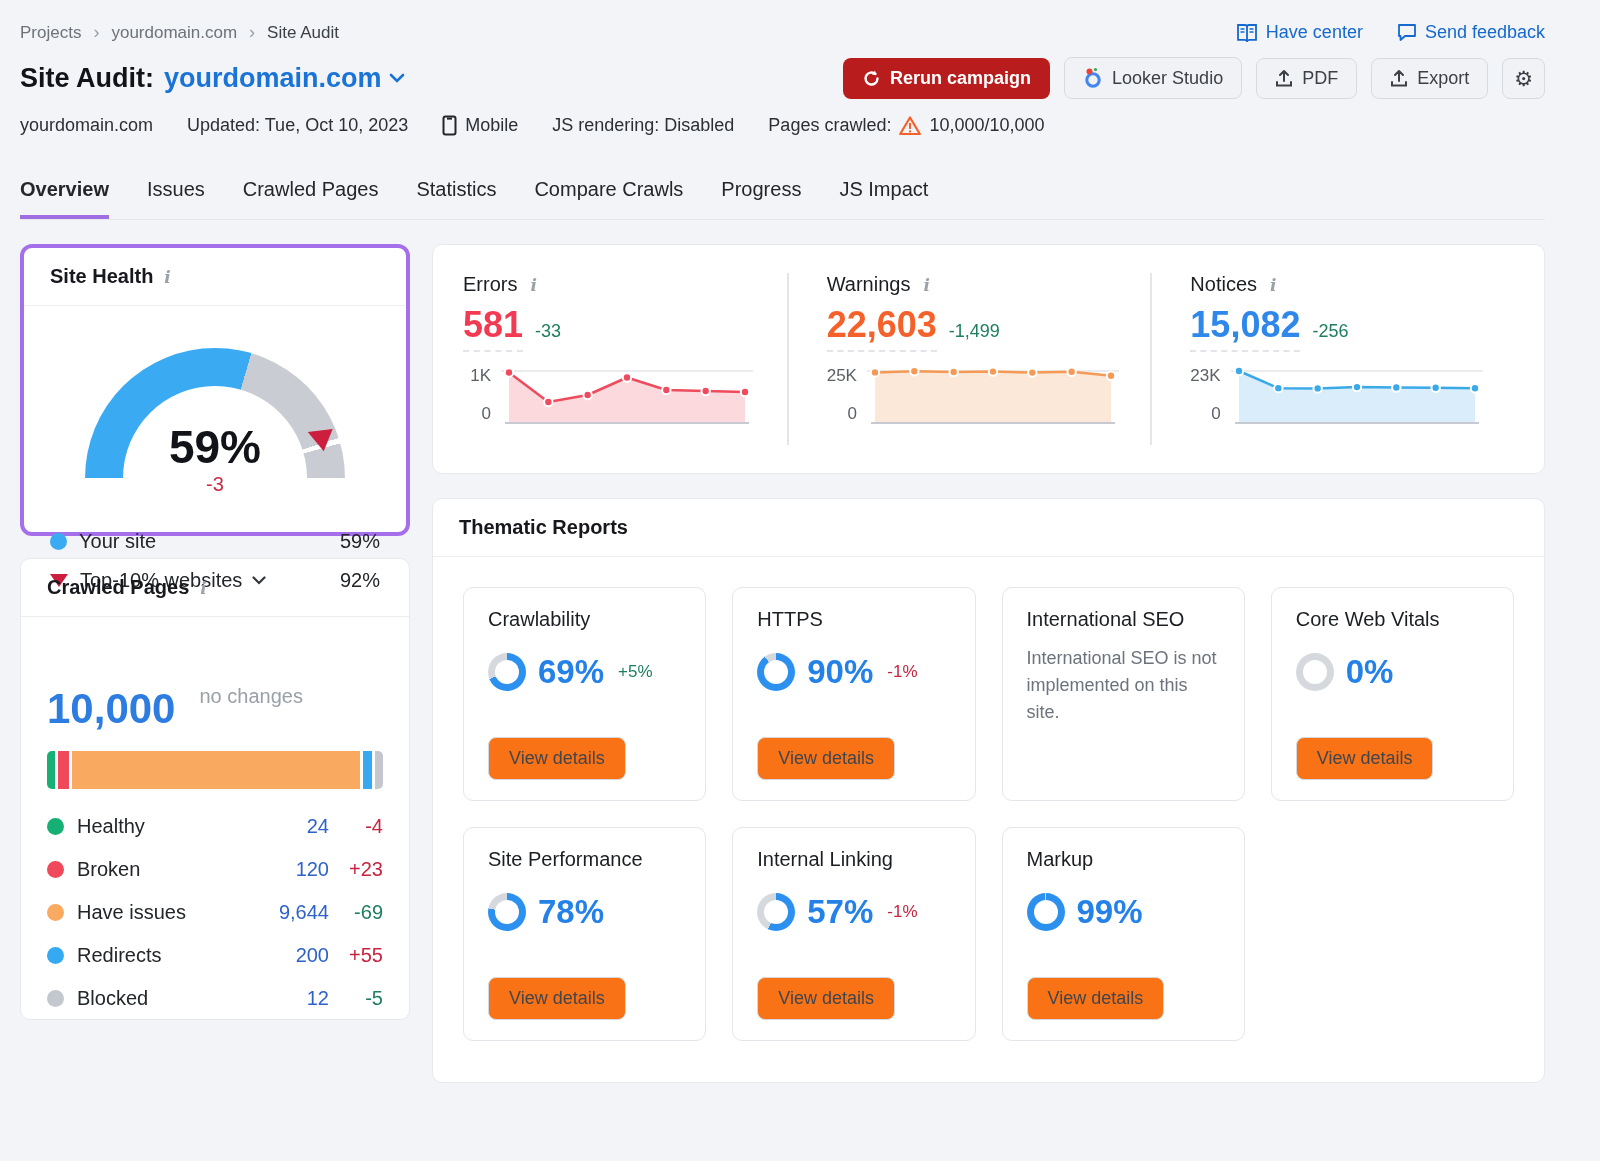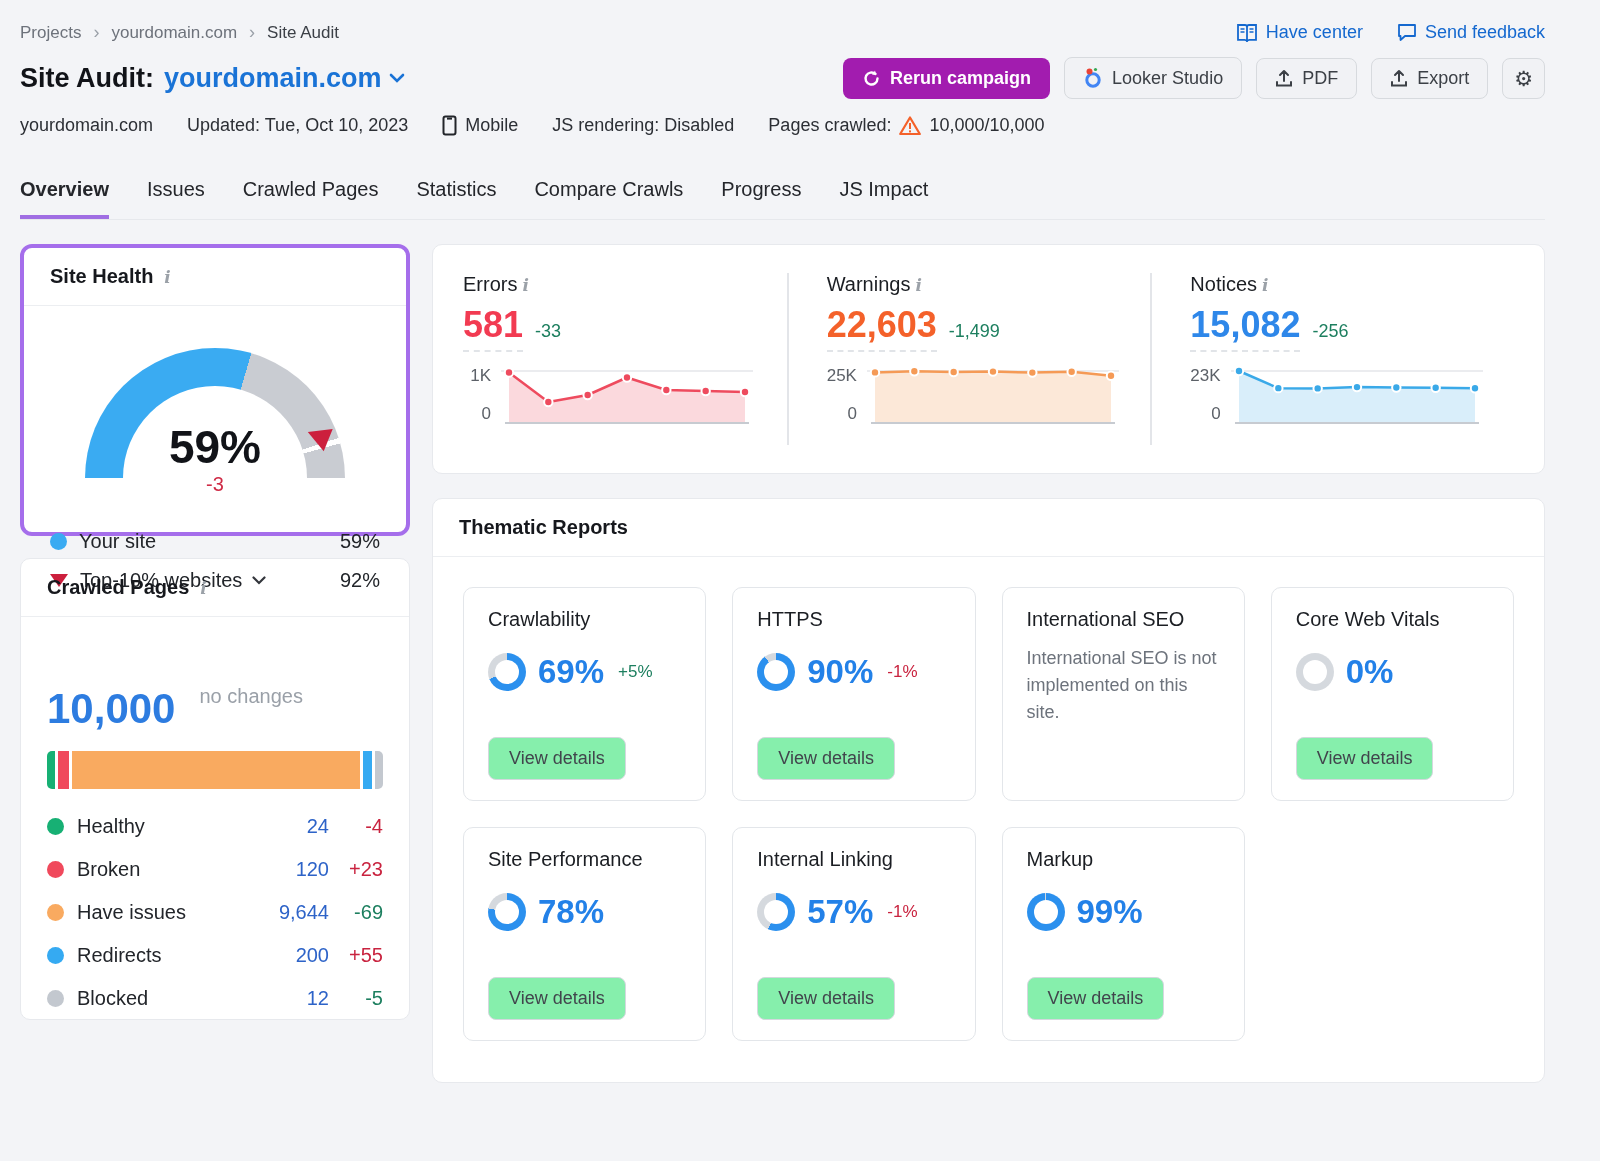--- a/index.html
+++ b/index.html
@@ -15,21 +15,21 @@
   .breadcrumb .crumb.current { color:#3c4047; }
   .toplinks { display:flex; gap:34px; }
   .toplink { display:flex; align-items:center; gap:8px; color:#1468cf; font-size:18px; cursor:pointer; }
 
   .titlebar { display:flex; justify-content:space-between; align-items:center; margin-top:14px; }
   .title-left { display:flex; align-items:center; gap:10px; }
   .title-main { font-size:27px; font-weight:bold; color:#111318; }
   .title-domain { font-size:27px; font-weight:bold; color:#1a73d6; display:flex; align-items:center; gap:7px; cursor:pointer; }
   .title-actions { display:flex; gap:14px; align-items:center; }
   .btn { display:flex; align-items:center; gap:9px; border-radius:8px; font-size:18px; padding:9px 18px; cursor:pointer; border:1px solid transparent; }
-  .btn-primary { background:#a21caf; color:#fff; font-weight:bold; }
+  .btn-primary { background:#b91c1c; color:#fff; font-weight:bold; }
   .btn-secondary { background:#f1f2f5; color:#3c4046; border-color:#d7dade; }
   .btn-icononly { padding:9px 11px; font-size:21px; line-height:1; color:#3c4046; }
 
   .metabar { display:flex; align-items:center; gap:34px; margin-top:16px; font-size:18px; color:#2c2f35; }
   .meta-item { display:flex; align-items:center; gap:8px; }
 
   
   .tabs { display:flex; gap:38px; margin-top:36px; border-bottom:1px solid #e6e8ec; }
   .tab { font-size:20px; color:#24262b; padding:6px 0 14px; cursor:pointer; border-bottom:4px solid transparent; }
   .tab.active { font-weight:bold; border-bottom-color:#a06ee3; }
@@ -67,39 +67,39 @@
   .cp-bar .seg { height:100%; }
   .cp-legend { margin-top:26px; display:flex; flex-direction:column; gap:20px; }
   .cp-row { display:grid; grid-template-columns:30px 1fr 72px 54px; align-items:center; font-size:20px; }
   .cp-val { text-align:right; color:#2d63c8; }
   .cp-chg { text-align:right; }
 
   
   .sum-card { display:flex; padding:28px 30px; height:230px; }
   .sum-sec { flex:1; padding-right:30px; }
   .sum-sec + .sum-sec { border-left:2px solid #e3e5e9; padding-left:38px; }
-  .sum-head { display:flex; align-items:center; gap:3px; font-size:20px; color:#1b1e23; }
+  .sum-head { display:flex; align-items:center; gap:11px; font-size:20px; color:#1b1e23; }
   .sum-num-row { display:flex; align-items:baseline; gap:12px; margin-top:8px; }
   .sum-num { font-size:36px; font-weight:bold; border-bottom:2px dashed #e1e4e8; padding-bottom:4px; }
   .sum-delta { font-size:18px; }
   .sum-chart { display:flex; margin-top:14px; }
   .axis { display:flex; flex-direction:column; justify-content:space-between; align-items:flex-end; height:58px; padding-right:10px; font-size:17px; color:#5c6168; min-width:38px; }
 
   
   .th-card { margin-top:24px; min-height:585px; }
   .th-grid { display:grid; grid-template-columns:repeat(4,1fr); gap:26px; padding:30px; }
   .t-card { border:1px solid #e3e6ea; border-radius:10px; padding:20px 24px; min-height:214px; display:flex; flex-direction:column; }
   .t-title { font-size:20px; color:#1b1e23; }
   .t-score { display:flex; align-items:center; gap:12px; margin-top:22px; }
   .donut { width:38px; height:38px; border-radius:50%; position:relative; flex:0 0 38px; }
   .donut::after { content:""; position:absolute; inset:7px; background:#fff; border-radius:50%; }
   .t-pct { font-size:33px; font-weight:bold; color:#2381e8; }
   .t-delta { font-size:17px; margin-left:2px; }
   .t-msg { font-size:18px; color:#6d737c; line-height:1.5; margin-top:14px; }
-  .t-btn { align-self:flex-start; margin-top:auto; padding:10px 20px; background:#86efac; border:1px solid #d4d8de; border-radius:8px; font-size:18px; color:#41454c; cursor:pointer; }
+  .t-btn { align-self:flex-start; margin-top:auto; padding:10px 20px; background:#f97316; border:1px solid #d4d8de; border-radius:8px; font-size:18px; color:#41454c; cursor:pointer; }
 
   svg.icon { display:block; }
 </style>
 </head>
 <body>
 
 <div class="page">
 
   <div class="topbar">
     <div class="breadcrumb">

